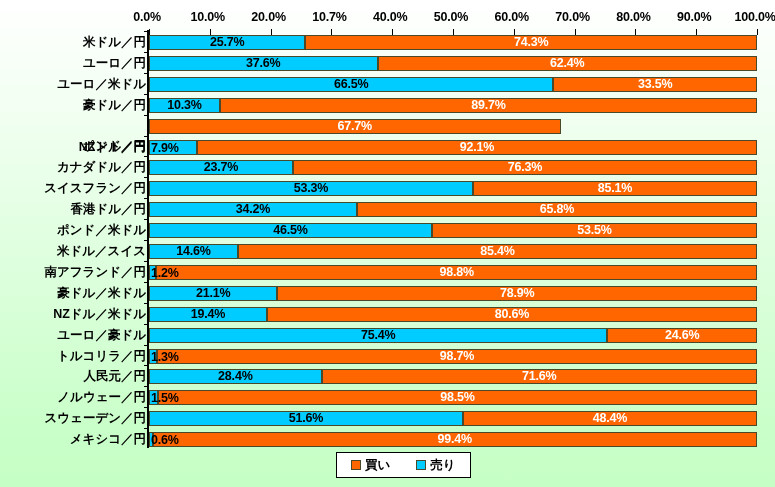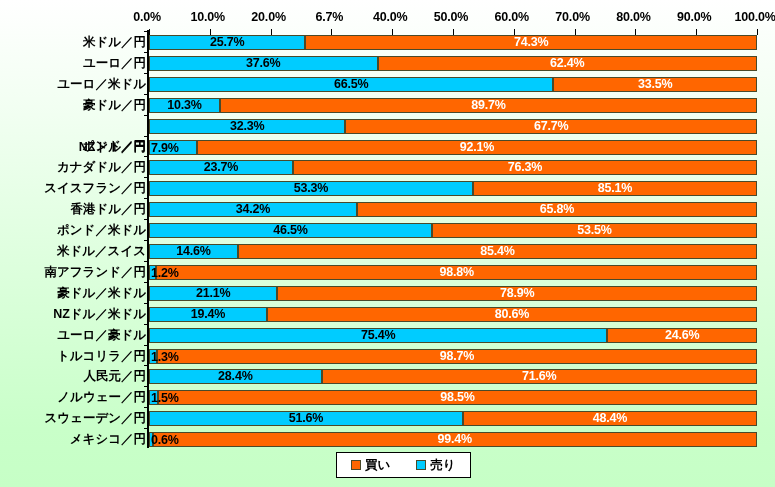--- a/index.html
+++ b/index.html
@@ -172,21 +172,21 @@
 </style>
 </head>
 <body>
 
 <div id="chart-root">
 
   <div id="x-axis-labels">
       <div class="x-tick-label" style="left: 0px;">0.0%</div>
       <div class="x-tick-label" style="left: 60.8px;">10.0%</div>
       <div class="x-tick-label" style="left: 121.6px;">20.0%</div>
-      <div class="x-tick-label" style="left: 182.4px;">6.7%</div>
+      <div class="x-tick-label" style="left: 182.4px;">10.7%</div>
       <div class="x-tick-label" style="left: 243.2px;">40.0%</div>
       <div class="x-tick-label" style="left: 304px;">50.0%</div>
       <div class="x-tick-label" style="left: 364.8px;">60.0%</div>
       <div class="x-tick-label" style="left: 425.6px;">70.0%</div>
       <div class="x-tick-label" style="left: 486.4px;">80.0%</div>
       <div class="x-tick-label" style="left: 547.2px;">90.0%</div>
       <div class="x-tick-label" style="left: 608px;">100.0%</div>
     </div>
 
   <div id="y-axis-labels">
@@ -255,23 +255,20 @@
       <div class="bar-row" style="top: 67.7px;">
         <div class="seg seg-sell" style="width: 72px;">
           <span class="seg-label">10.3%</span>
         </div>
         <div class="seg seg-buy" style="width: 545.376px;">
           <span class="seg-label">89.7%</span>
         </div>
       </div>
       <div class="y-minor-tick" style="top: 84.6px;"></div>
       <div class="bar-row" style="top: 88.6px;">
-        <div class="seg seg-sell" style="width: 196.384px;">
-          <span class="seg-label">32.3%</span>
-        </div>
         <div class="seg seg-buy" style="width: 411.616px;">
           <span class="seg-label">67.7%</span>
         </div>
       </div>
       <div class="y-minor-tick" style="top: 105.5px;"></div>
       <div class="bar-row" style="top: 109.5px;">
         <div class="seg seg-sell narrow" style="width: 48.032px;">
           <span class="seg-label">7.9%</span>
         </div>
         <div class="seg seg-buy" style="width: 559.968px;">

